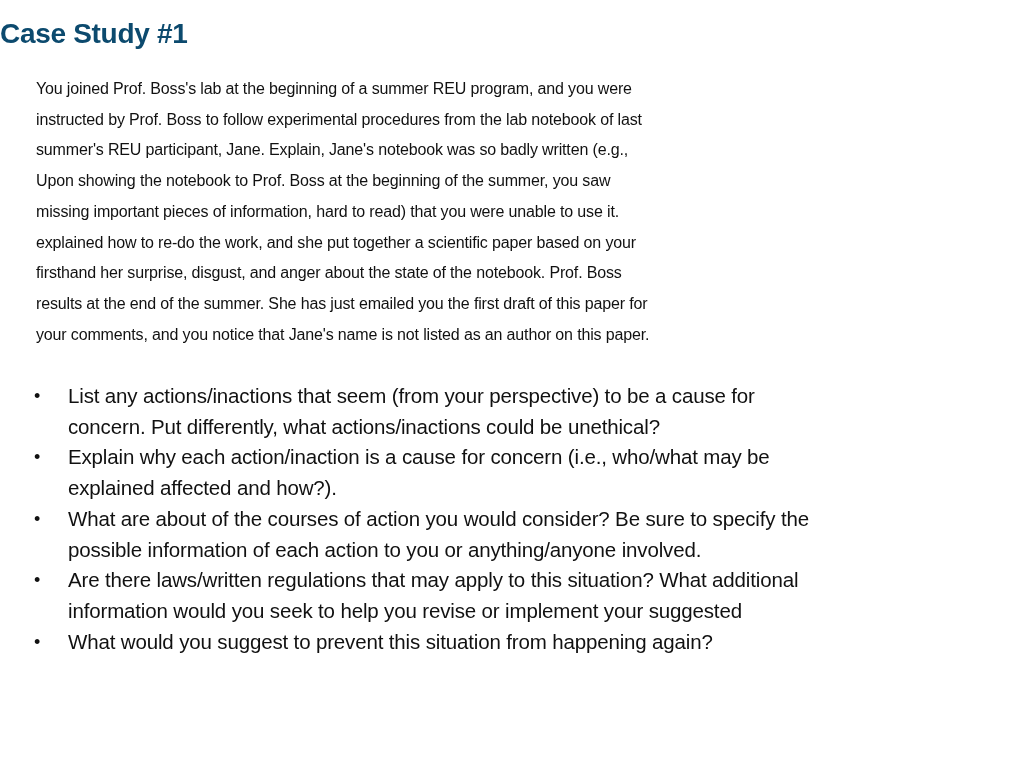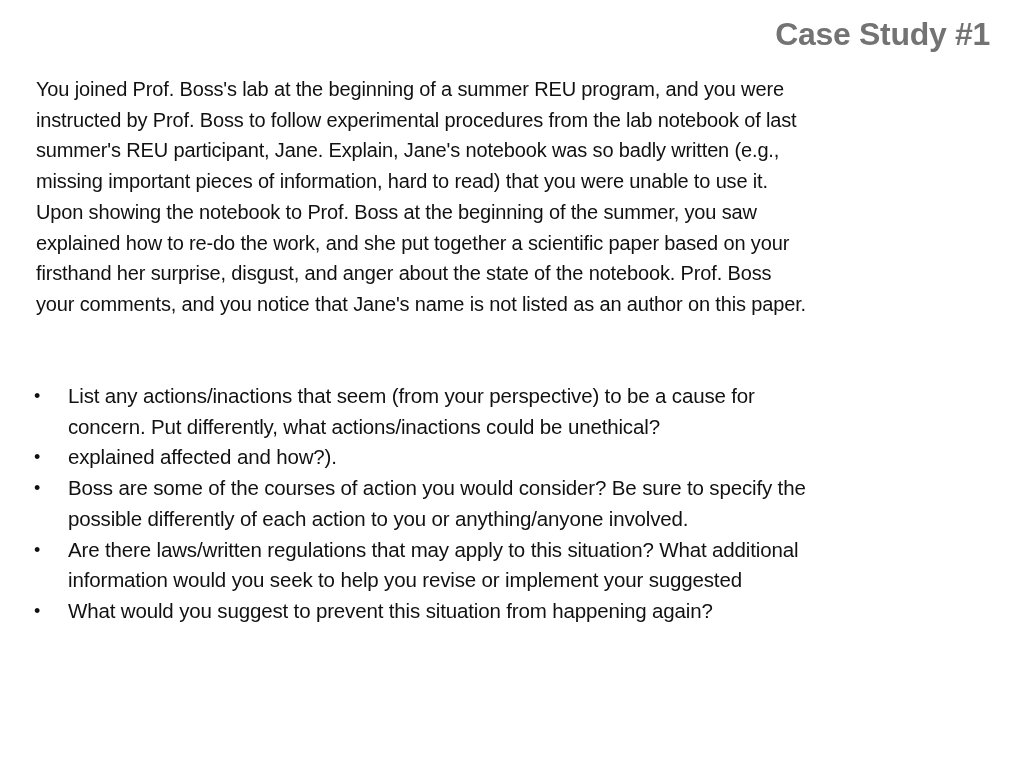--- a/index.html
+++ b/index.html
@@ -19,33 +19,33 @@
       position: absolute;
       left: 0; top: 0;
       width: 1024px; height: 768px;
       background: #ffffff;
     }
     .title {
       position: absolute;
       left: 0;
       width: 990px;
       top: 14px;
-      text-align: right;
+      text-align: left;
       font-weight: bold;
-      font-size: 32px;
+      font-size: 28px;
       line-height: 40px;
-      color: #737373;
+      color: #0c4a6e;
       letter-spacing: -0.3px;
     }
     .para {
       position: absolute;
       left: 36px;
       top: 74px;
       width: 960px;
-      font-size: 20px;
+      font-size: 16px;
       line-height: 30.7px;
       letter-spacing: -0.15px;
     }
     .para .line {
       display: block;
       white-space: nowrap;
     }
     .bullets {
       position: absolute;
       left: 0;
@@ -76,41 +76,43 @@
 </head>
 <body>
 
 <div class="slide">
   <div class="title">Case Study #1</div>
 
   <div class="para">
     <span class="line">You joined Prof. Boss's lab at the beginning of a summer REU program, and you were</span>
     <span class="line">instructed by Prof. Boss to follow experimental procedures from the lab notebook of last</span>
     <span class="line">summer's REU participant, Jane. Explain, Jane's notebook was so badly written (e.g.,</span>
+    <span class="line">Upon showing the notebook to Prof. Boss at the beginning of the summer, you saw</span>
     <span class="line">missing important pieces of information, hard to read) that you were unable to use it.</span>
-    <span class="line">Upon showing the notebook to Prof. Boss at the beginning of the summer, you saw</span>
     <span class="line">explained how to re-do the work, and she put together a scientific paper based on your</span>
     <span class="line">firsthand her surprise, disgust, and anger about the state of the notebook. Prof. Boss</span>
+    <span class="line">results at the end of the summer. She has just emailed you the first draft of this paper for</span>
     <span class="line">your comments, and you notice that Jane's name is not listed as an author on this paper.</span>
   </div>
 
   <ul class="bullets">
     <li class="item">
       <span class="bullet">•</span>
       <span class="line">List any actions/inactions that seem (from your perspective) to be a cause for</span>
       <span class="line">concern. Put differently, what actions/inactions could be unethical?</span>
     </li>
     <li class="item">
       <span class="bullet">•</span>
+      <span class="line">Explain why each action/inaction is a cause for concern (i.e., who/what may be</span>
       <span class="line">explained affected and how?).</span>
     </li>
     <li class="item">
       <span class="bullet">•</span>
-      <span class="line">Boss are some of the courses of action you would consider? Be sure to specify the</span>
-      <span class="line">possible differently of each action to you or anything/anyone involved.</span>
+      <span class="line">What are about of the courses of action you would consider? Be sure to specify the</span>
+      <span class="line">possible information of each action to you or anything/anyone involved.</span>
     </li>
     <li class="item">
       <span class="bullet">•</span>
       <span class="line">Are there laws/written regulations that may apply to this situation? What additional</span>
       <span class="line">information would you seek to help you revise or implement your suggested</span>
     </li>
     <li class="item">
       <span class="bullet">•</span>
       <span class="line">What would you suggest to prevent this situation from happening again?</span>
     </li>

